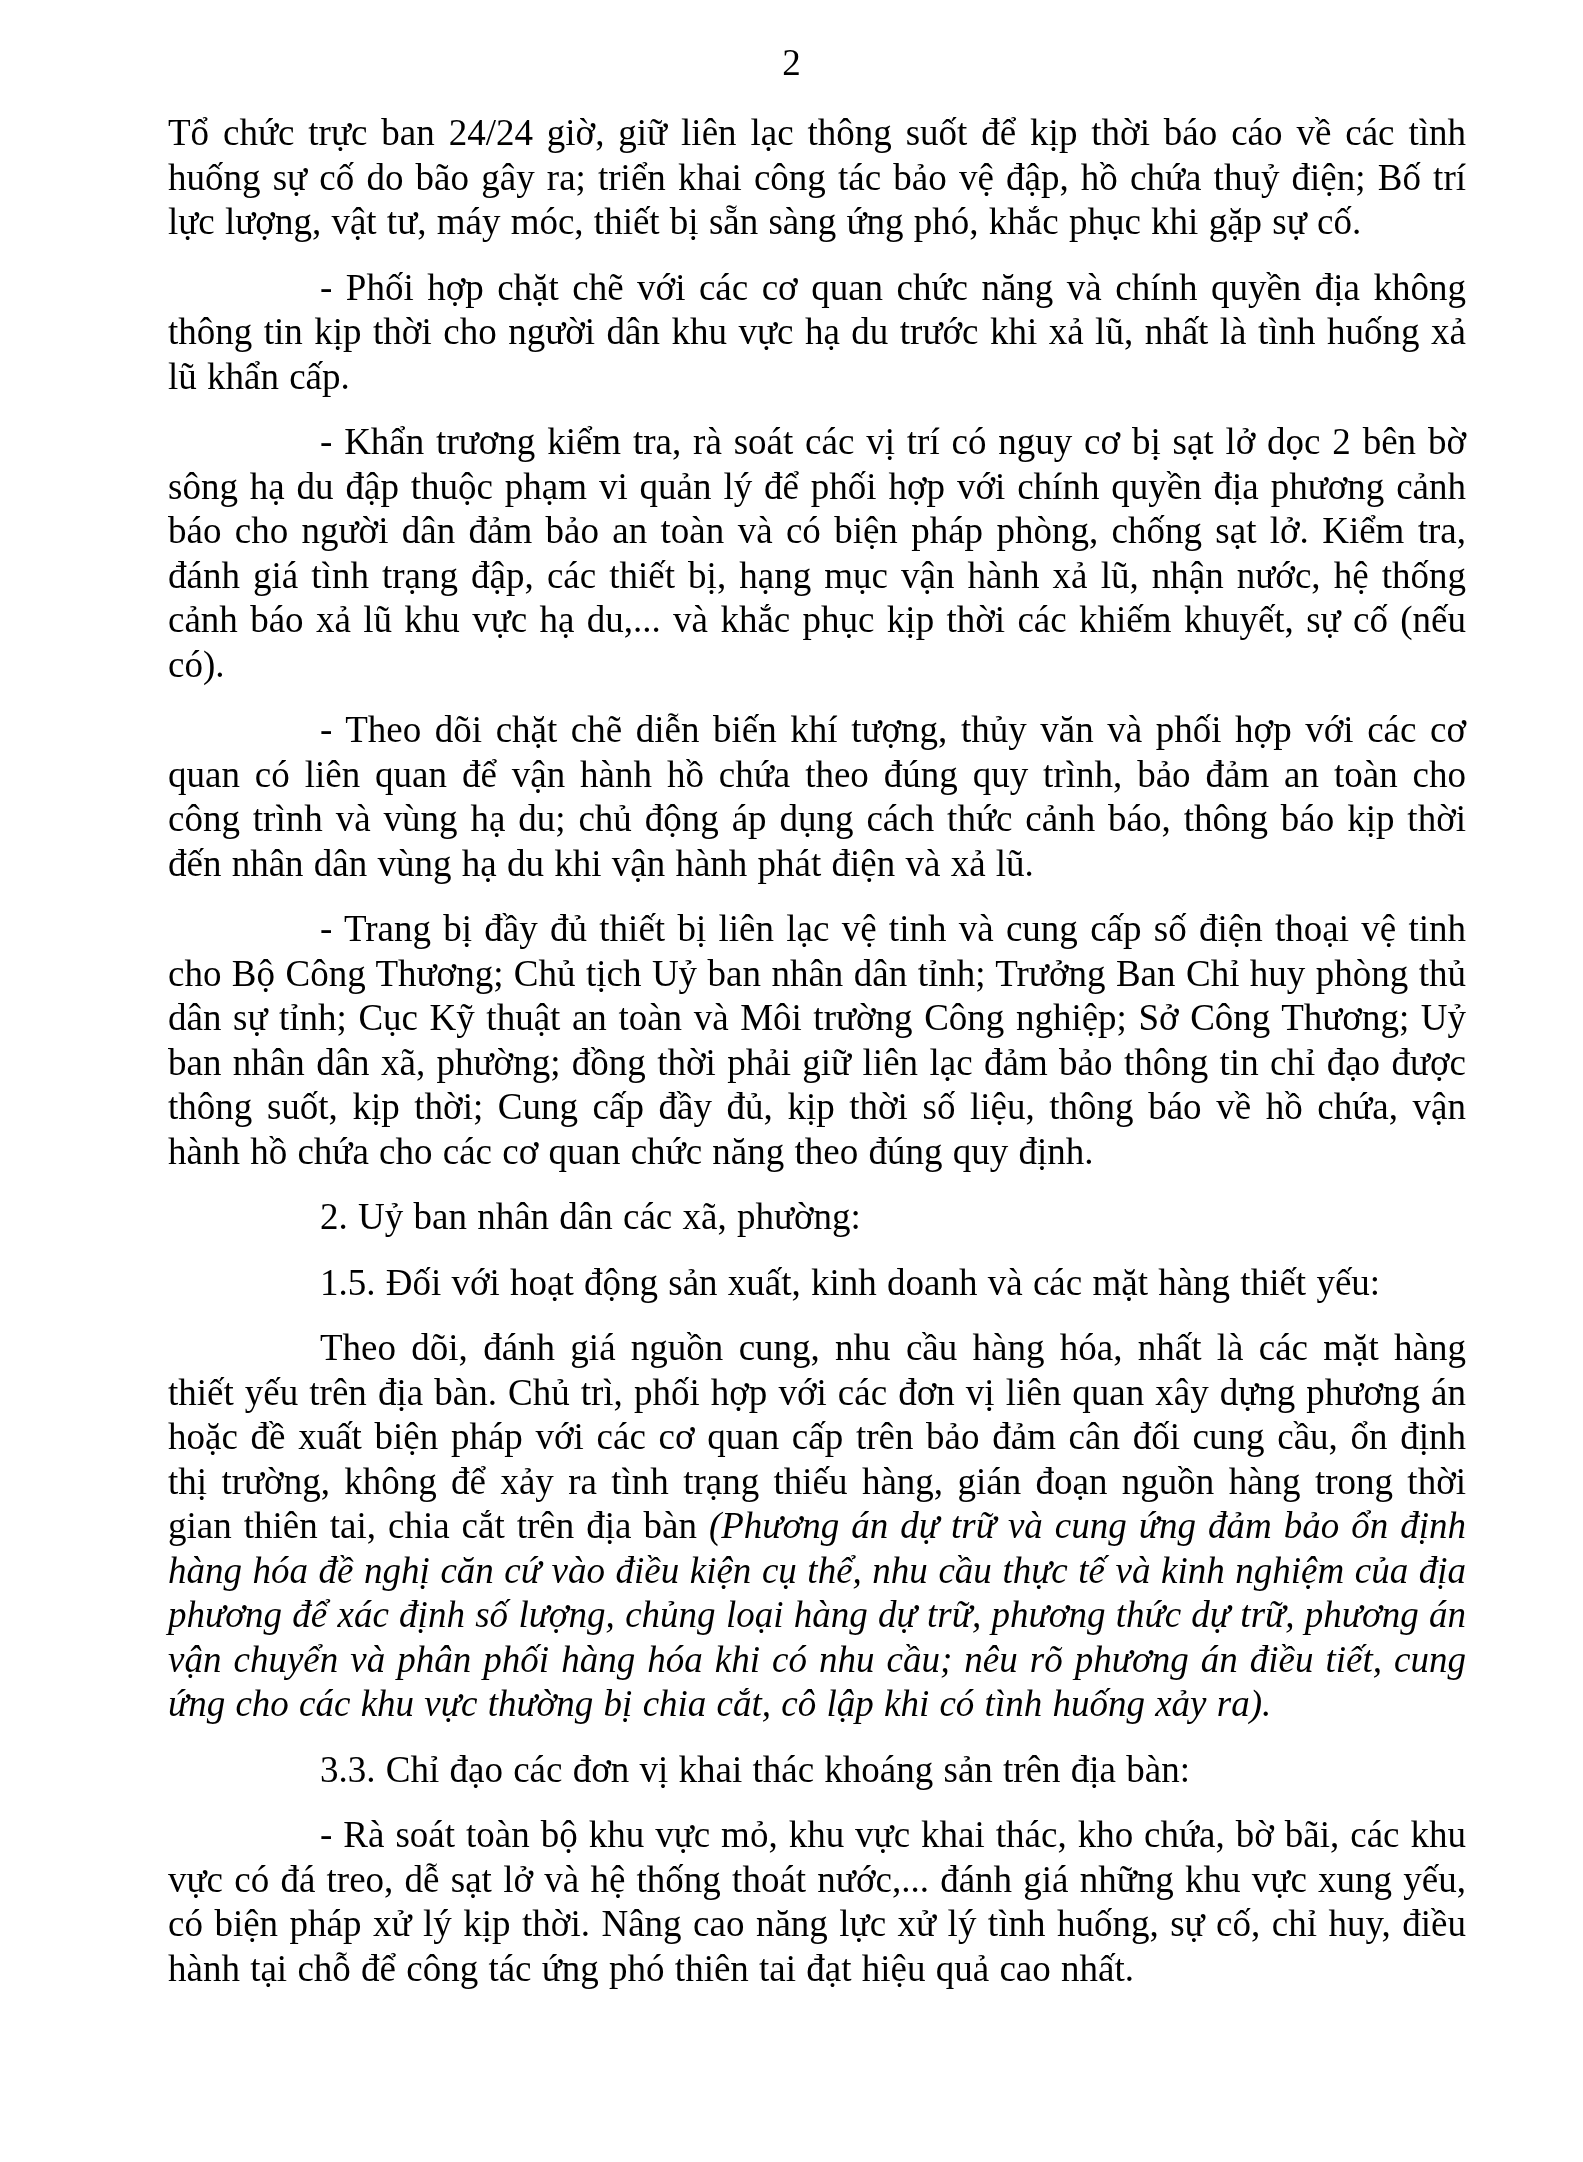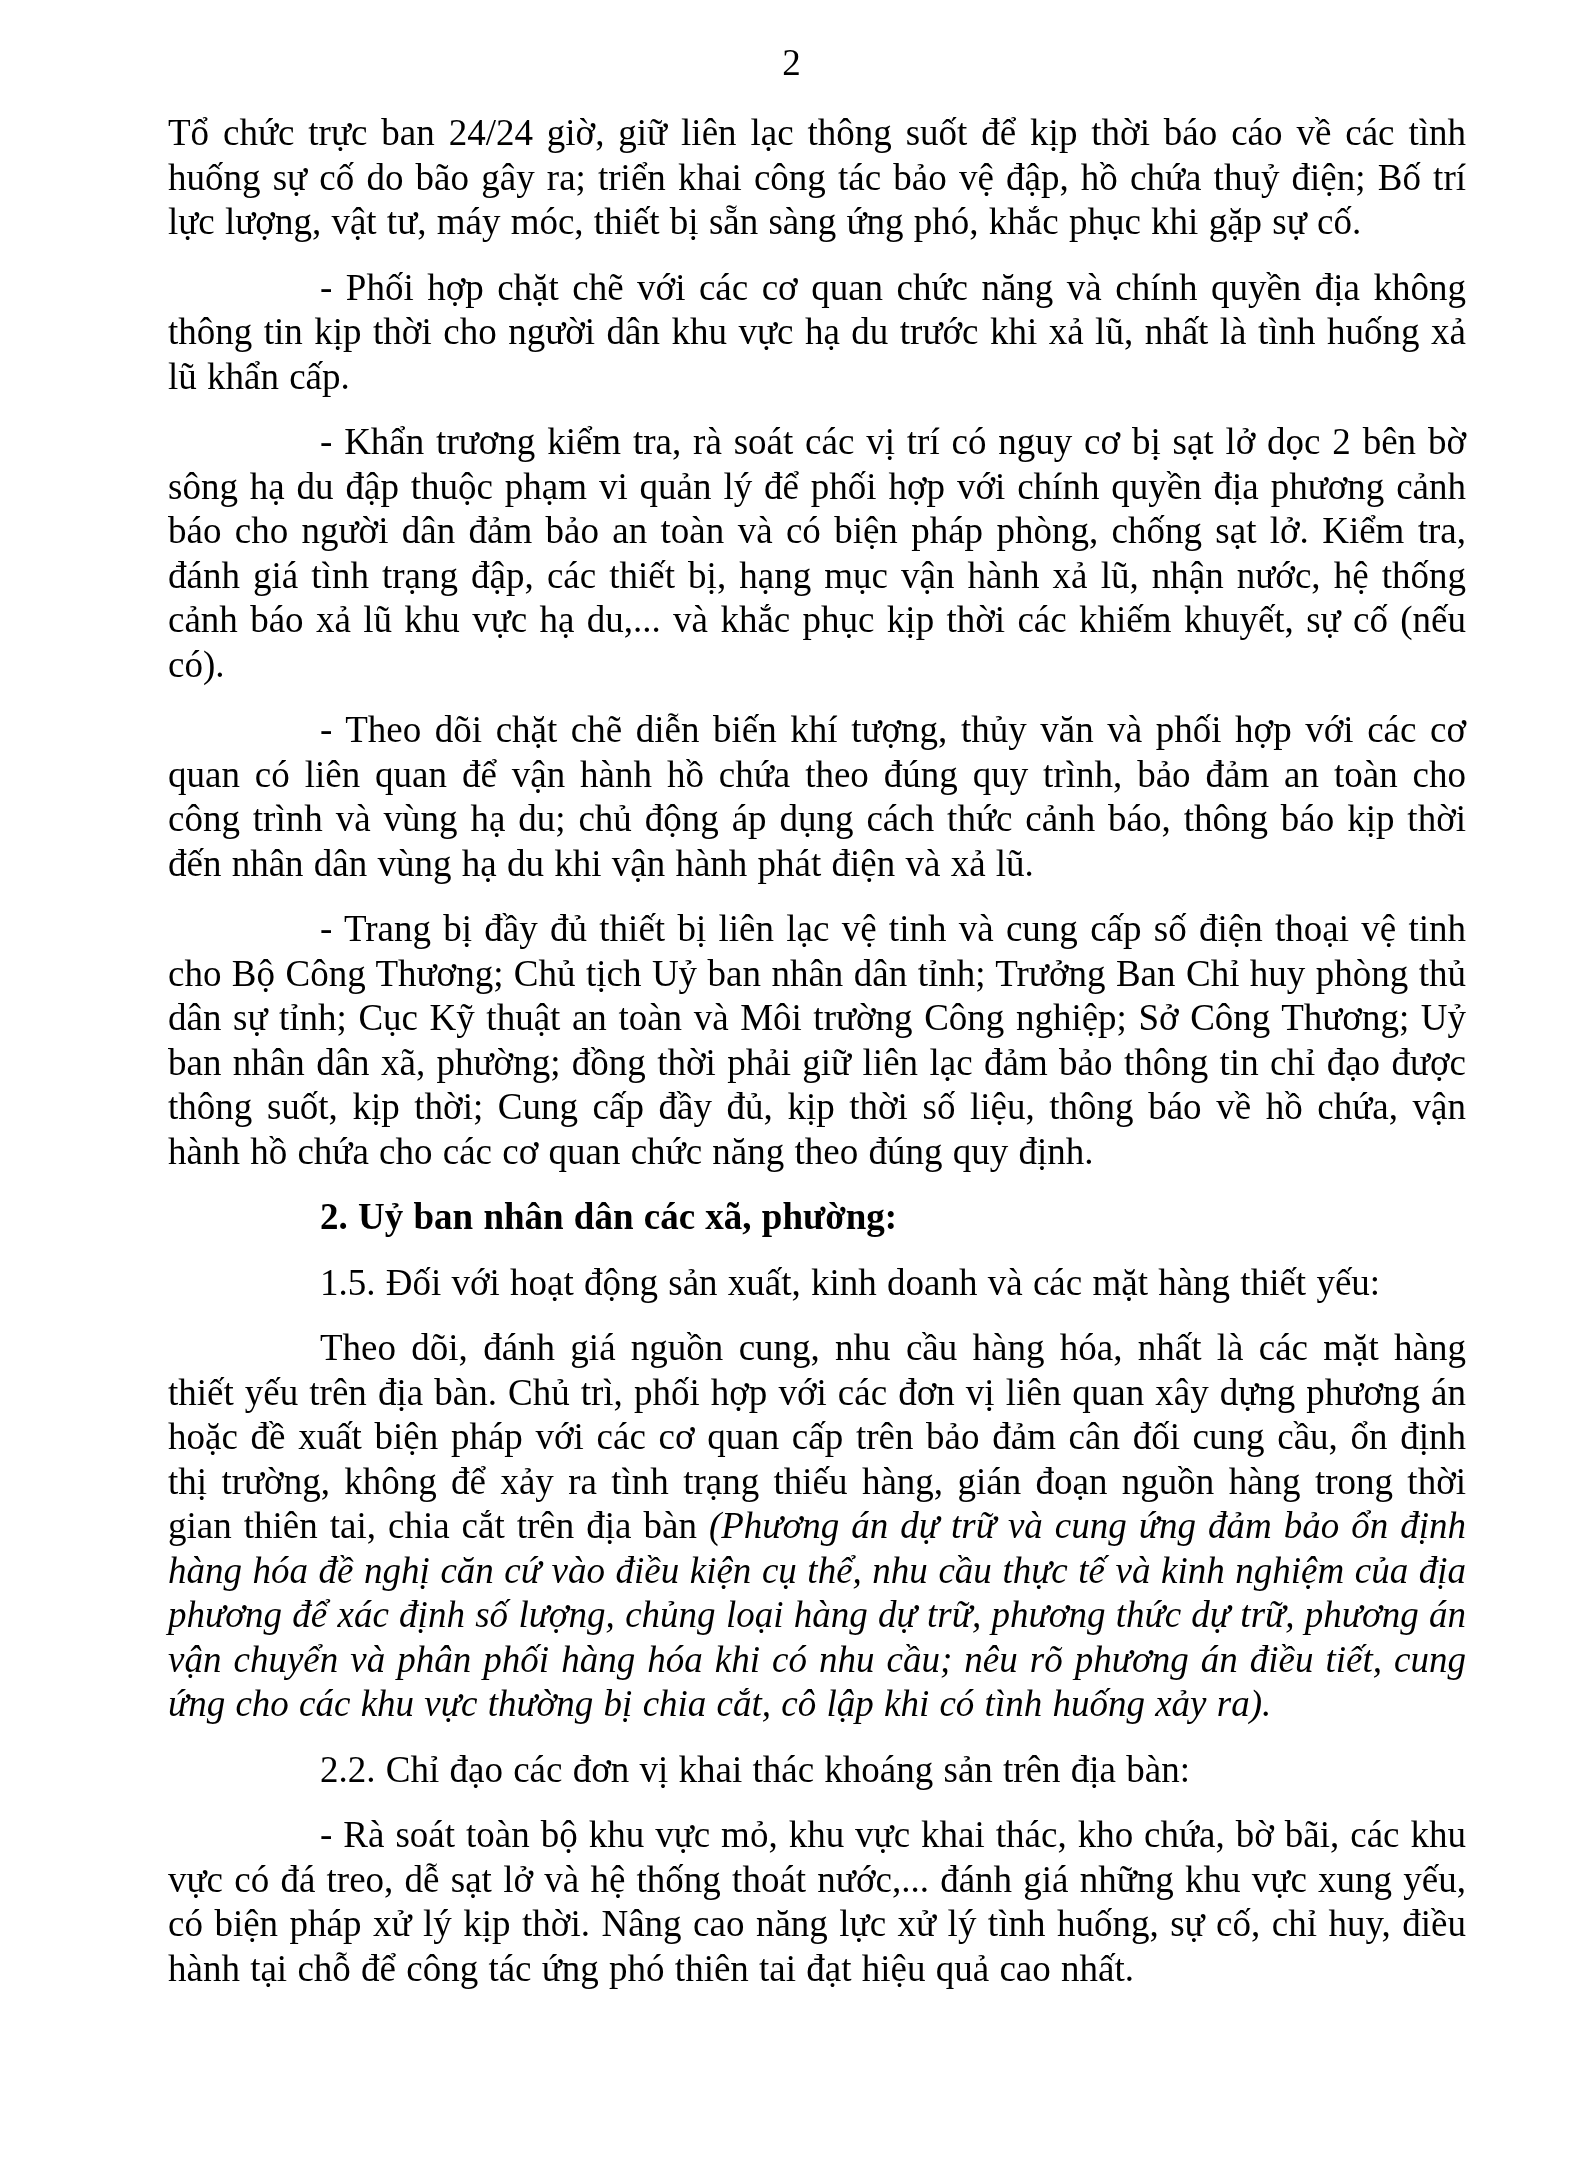--- a/index.html
+++ b/index.html
@@ -36,21 +36,21 @@
     line-height: 44.5px;
     text-align: justify;
     text-indent: 152px;
     word-spacing: 1px;
   }
   p.continuation {
     text-indent: 0;
     margin-top: 24px;
   }
   p.heading {
-    font-weight: bold;
+    font-weight: normal;
   }
   .italic {
     font-style: italic;
   }
 </style>
 </head>
 <body>
 
 <div class="page">
 
@@ -65,17 +65,17 @@
   <p>- Theo dõi chặt chẽ diễn biến khí tượng, thủy văn và phối hợp với các cơ quan có liên quan để vận hành hồ chứa theo đúng quy trình, bảo đảm an toàn cho công trình và vùng hạ du; chủ động áp dụng cách thức cảnh báo, thông báo kịp thời đến nhân dân vùng hạ du khi vận hành phát điện và xả lũ.</p>
 
   <p>- Trang bị đầy đủ thiết bị liên lạc vệ tinh và cung cấp số điện thoại vệ tinh cho Bộ Công Thương; Chủ tịch Uỷ ban nhân dân tỉnh; Trưởng Ban Chỉ huy phòng thủ dân sự tỉnh; Cục Kỹ thuật an toàn và Môi trường Công nghiệp; Sở Công Thương; Uỷ ban nhân dân xã, phường; đồng thời phải giữ liên lạc đảm bảo thông tin chỉ đạo được thông suốt, kịp thời; Cung cấp đầy đủ, kịp thời số liệu, thông báo về hồ chứa, vận hành hồ chứa cho các cơ quan chức năng theo đúng quy định.</p>
 
   <p class="heading">2. Uỷ ban nhân dân các xã, phường:</p>
 
   <p>1.5. Đối với hoạt động sản xuất, kinh doanh và các mặt hàng thiết yếu:</p>
 
   <p><span>Theo dõi, đánh giá nguồn cung, nhu cầu hàng hóa, nhất là các mặt hàng thiết yếu trên địa bàn. Chủ trì, phối hợp với các đơn vị liên quan xây dựng phương án hoặc đề xuất biện pháp với các cơ quan cấp trên bảo đảm cân đối cung cầu, ổn định thị trường, không để xảy ra tình trạng thiếu hàng, gián đoạn nguồn hàng trong thời gian thiên tai, chia cắt trên địa bàn </span><span class="italic">(Phương án dự trữ và cung ứng đảm bảo ổn định hàng hóa đề nghị căn cứ vào điều kiện cụ thể, nhu cầu thực tế và kinh nghiệm của địa phương để xác định số lượng, chủng loại hàng dự trữ, phương thức dự trữ, phương án vận chuyển và phân phối hàng hóa khi có nhu cầu; nêu rõ phương án điều tiết, cung ứng cho các khu vực thường bị chia cắt, cô lập khi có tình huống xảy ra).</span></p>
 
-  <p>2.2. Chỉ đạo các đơn vị khai thác khoáng sản trên địa bàn:</p>
+  <p>3.3. Chỉ đạo các đơn vị khai thác khoáng sản trên địa bàn:</p>
 
   <p>- Rà soát toàn bộ khu vực mỏ, khu vực khai thác, kho chứa, bờ bãi, các khu vực có đá treo, dễ sạt lở và hệ thống thoát nước,... đánh giá những khu vực xung yếu, có biện pháp xử lý kịp thời. Nâng cao năng lực xử lý tình huống, sự cố, chỉ huy, điều hành tại chỗ để công tác ứng phó thiên tai đạt hiệu quả cao nhất.</p>
 
 </div>
 
 </body></html>

